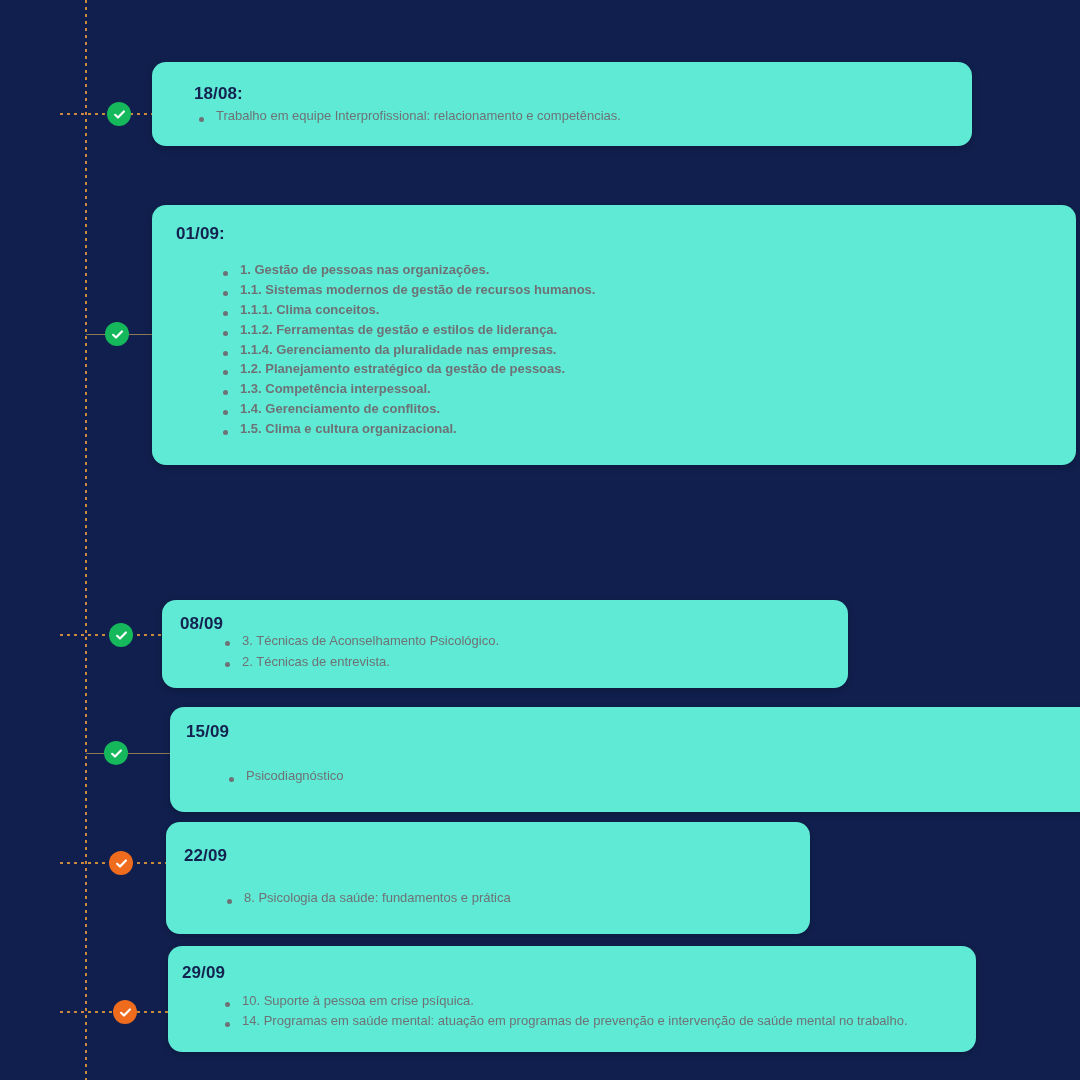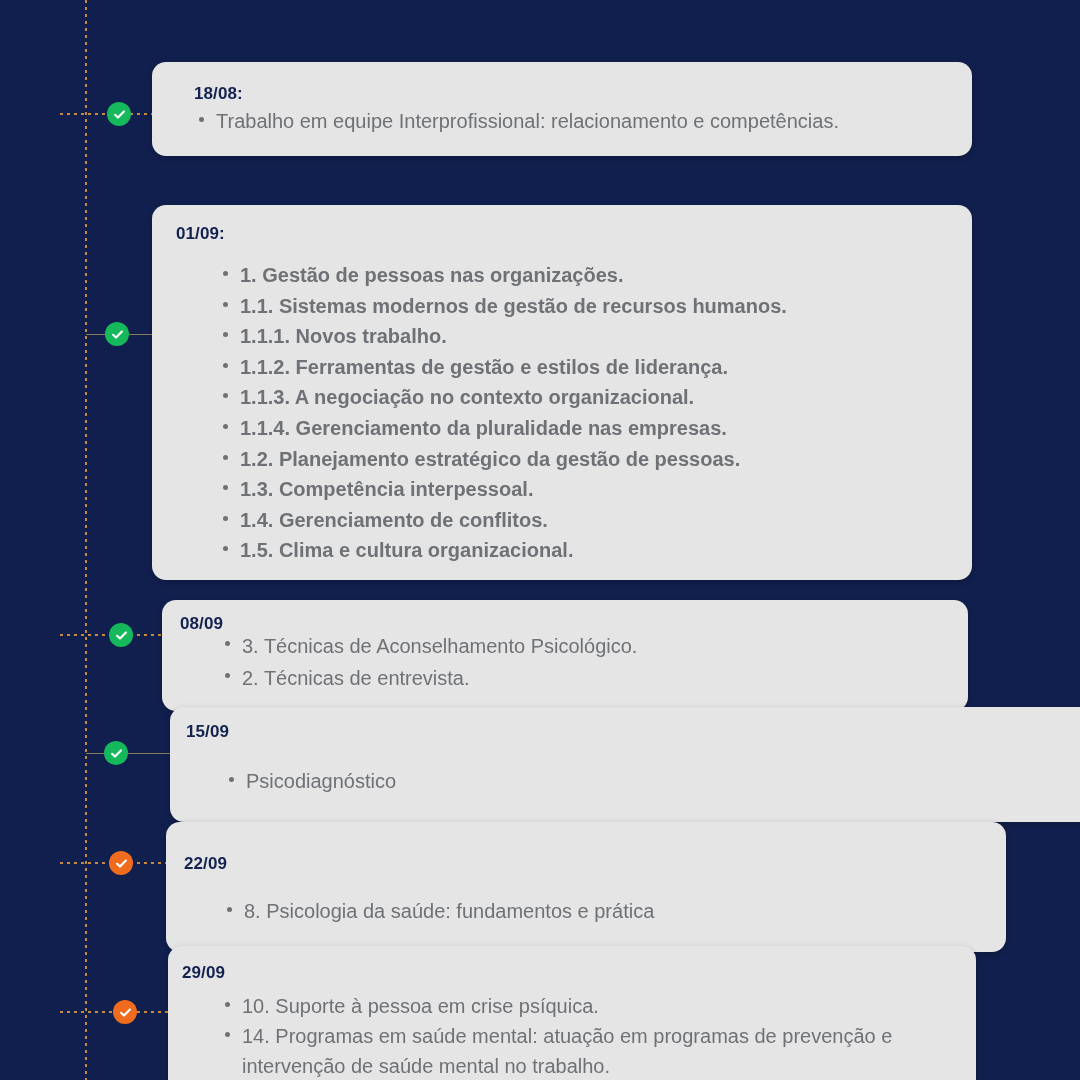--- a/index.html
+++ b/index.html
@@ -64,68 +64,68 @@
     align-items:center;
     justify-content:center;
   }
   .marker.green  { background:#16b85c; }
   .marker.orange { background:#ef6c1f; }
   .marker svg { display:block; }
 
   
   .card {
     position:absolute;
-    background:#e5e5e5;
+    background:#5eead4;
     border-radius:14px;
     box-shadow:0 2px 6px rgba(0,0,0,0.22);
   }
 
   .card-date {
     font-size:17px;
     font-weight:bold;
     color:#13224f;
     letter-spacing:0.1px;
   }
 
   .card-list { list-style:none; }
 
   .card-list li {
     position:relative;
-    font-size:20px;
+    font-size:13px;
     color:#6e7276;
     line-height:1.52;
     padding-left:22px;
   }
   .card-list li::before {
     content:"";
     position:absolute;
     left:5px;
     top:11px;
     width:5px;
     height:5px;
     border-radius:50%;
     background:#6e7276;
   }
 
   
   #card-1808 { left:152px; top:62px;  width:820px; padding:22px 26px 20px 42px; }
   #card-1808 .card-list { margin-top:2px; }
 
-  #card-0109 { left:152px; top:205px; width:820px; padding:19px 26px 14px 24px; }
+  #card-0109 { left:152px; top:205px; width:924px; padding:19px 26px 26px 24px; }
   #card-0109 .card-list { margin-top:16px; padding-left:42px;font-weight:bold; }
   #card-0109 .card-list li { line-height:1.53; }
 
-  #card-0809 { left:162px; top:600px; width:806px; padding:14px 26px 16px 18px; }
+  #card-0809 { left:162px; top:600px; width:686px; padding:14px 26px 16px 18px; }
   #card-0809 .card-list { margin-top:-4px; padding-left:40px; }
   #card-0809 .card-list li { line-height:1.62; }
 
   #card-1509 { left:170px; top:707px; width:960px; padding:15px 26px 26px 16px; }
   #card-1509 .card-list { margin-top:24px; padding-left:38px; }
 
-  #card-2209 { left:166px; top:822px; width:840px; padding:32px 26px 26px 18px; }
+  #card-2209 { left:166px; top:822px; width:644px; padding:24px 26px 26px 18px; }
   #card-2209 .card-list { margin-top:22px; padding-left:38px; }
 
   #card-2909 { left:168px; top:946px; width:808px; padding:17px 26px 22px 14px; }
   #card-2909 .card-list { margin-top:8px; padding-left:38px; }
   #card-2909 .card-list li { line-height:1.50; }
 </style>
 </head>
 <body>
 
 <div id="timeline-spine"></div>
@@ -154,23 +154,22 @@
       <svg width="15" height="15" viewBox="0 0 16 16">
           <path d="M3.3 8.3 L6.4 11.3 L12.7 4.7" stroke="#ffffff" stroke-width="2.3" fill="none" stroke-linecap="round" stroke-linejoin="round"></path>
         </svg>
     </span>
   </div>
   <div class="card" id="card-0109">
     <div class="card-date">01/09:</div>
     <ul class="card-list">
       <li>1. Gestão de pessoas nas organizações.</li>
       <li>1.1. Sistemas modernos de gestão de recursos humanos.</li>
-      <li>1.1.1. Novos trabalho.</li>
+      <li>1.1.1. Clima conceitos.</li>
       <li>1.1.2. Ferramentas de gestão e estilos de liderança.</li>
-      <li>1.1.3. A negociação no contexto organizacional.</li>
       <li>1.1.4. Gerenciamento da pluralidade nas empresas.</li>
       <li>1.2. Planejamento estratégico da gestão de pessoas.</li>
       <li>1.3. Competência interpessoal.</li>
       <li>1.4. Gerenciamento de conflitos.</li>
       <li>1.5. Clima e cultura organizacional.</li>
     </ul>
   </div>
 </div>
 
 <div class="entry">

